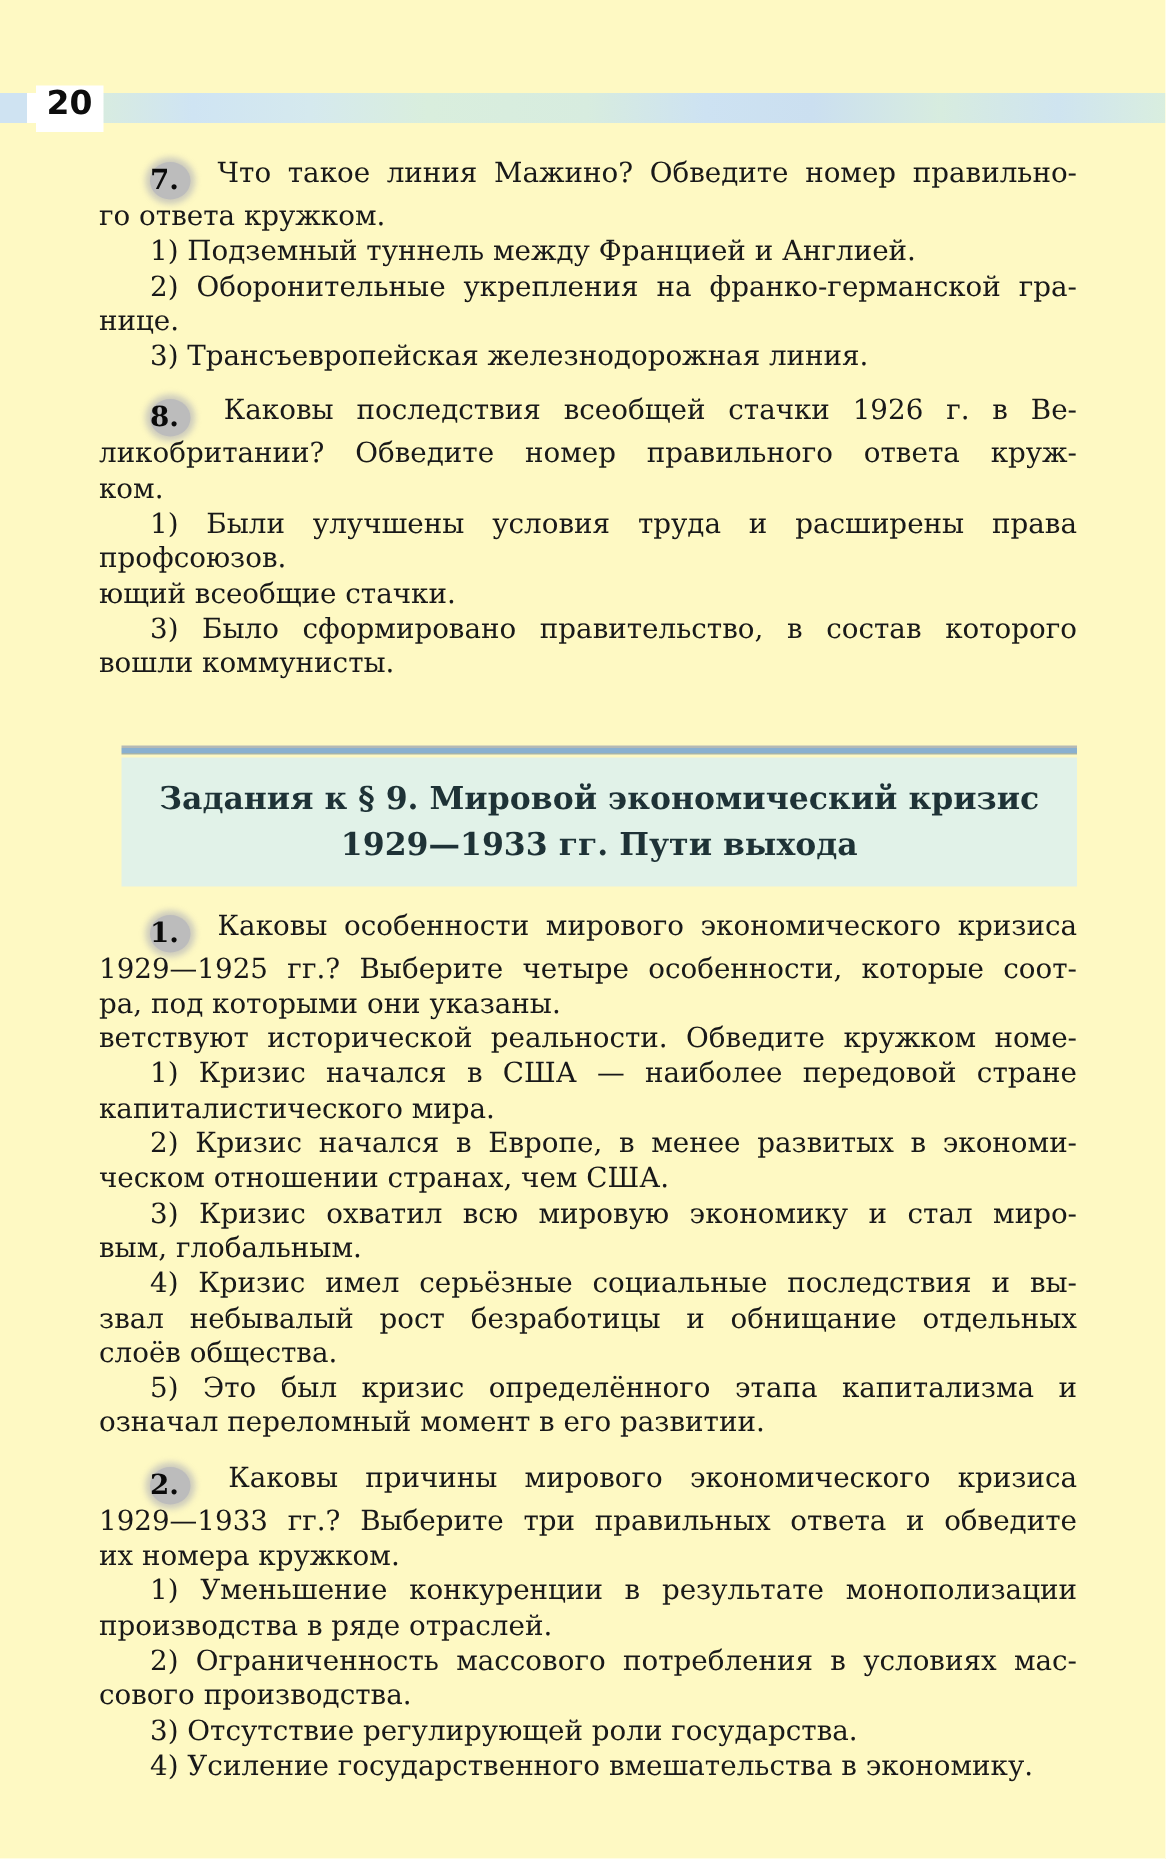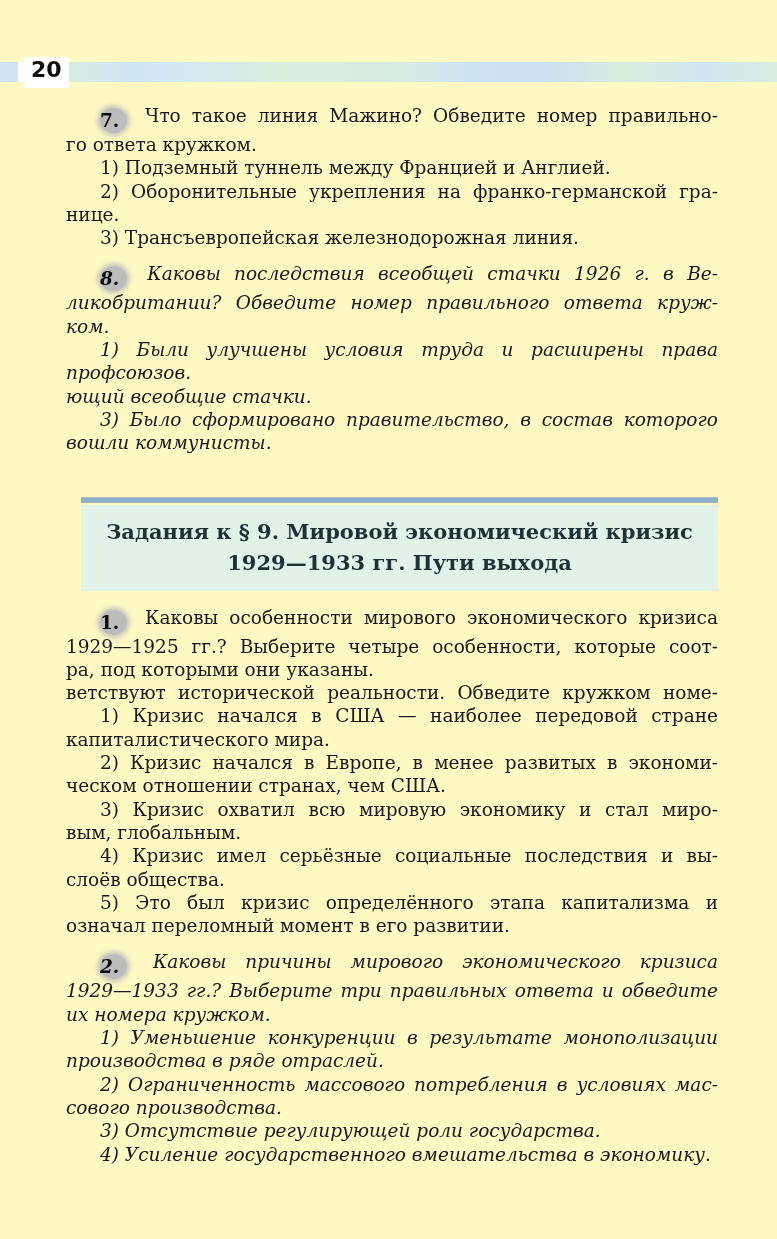--- a/index.html
+++ b/index.html
@@ -41,21 +41,21 @@
     color: #0d0d0d;
   }
 
   
   .main {
     position: absolute;
     left: 66px; top: 104px;
     width: 652px;
   }
   .question { margin-bottom: 13px; }
-  .question:last-child { margin-bottom: 0; font-style: italic; }
+  .question:last-child { margin-bottom: 0; }
 
   .tline {
     font-size: 18.5px;
     line-height: 23.3px;
     text-align: justify;
     text-align-last: justify;
     white-space: normal;
     color: #191919;
   }
   .tline.lastline { text-align-last: left; }
@@ -151,20 +151,21 @@
           <div class="tline">1929—1925 гг.? Выберите четыре особенности, которые соот-</div>
           <div class="tline lastline">ра, под которыми они указаны.</div>
           <div class="tline">ветствуют исторической реальности. Обведите кружком номе-</div>
           <div class="tline findent">1) Кризис начался в США — наиболее передовой стране</div>
           <div class="tline lastline">капиталистического мира.</div>
           <div class="tline findent">2) Кризис начался в Европе, в менее развитых в экономи-</div>
           <div class="tline lastline">ческом отношении странах, чем США.</div>
           <div class="tline findent">3) Кризис охватил всю мировую экономику и стал миро-</div>
           <div class="tline lastline">вым, глобальным.</div>
           <div class="tline findent">4) Кризис имел серьёзные социальные последствия и вы-</div>
+          <div class="tline">звал небывалый рост безработицы и обнищание отдельных</div>
           <div class="tline lastline">слоёв общества.</div>
           <div class="tline findent">5) Это был кризис определённого этапа капитализма и</div>
           <div class="tline lastline">означал переломный момент в его развитии.</div>
         </div>
         <div class="question">
           <div class="tline findent"><span class="qbadge"><span class="qnum">2.</span></span> Каковы причины мирового экономического кризиса</div>
           <div class="tline">1929—1933 гг.? Выберите три правильных ответа и обведите</div>
           <div class="tline lastline">их номера кружком.</div>
           <div class="tline findent">1) Уменьшение конкуренции в результате монополизации</div>
           <div class="tline lastline">производства в ряде отраслей.</div>

